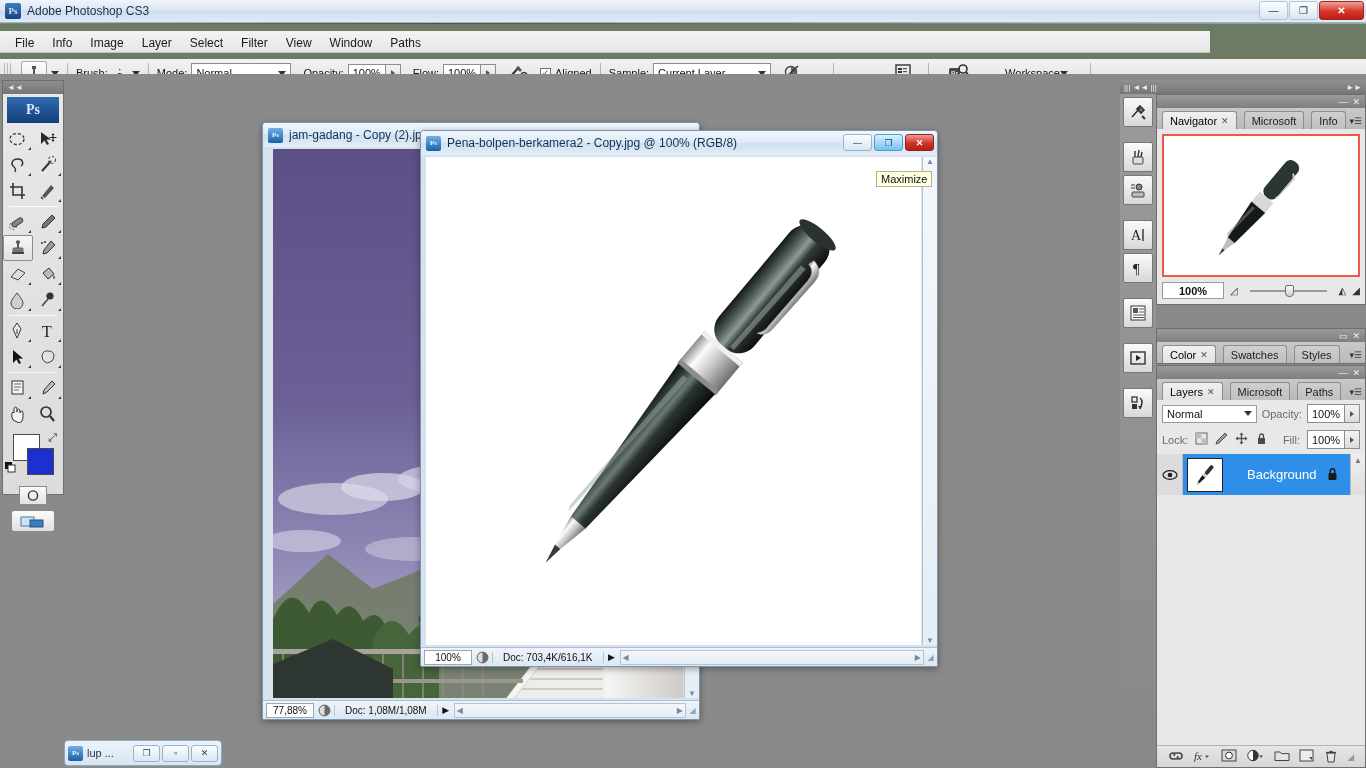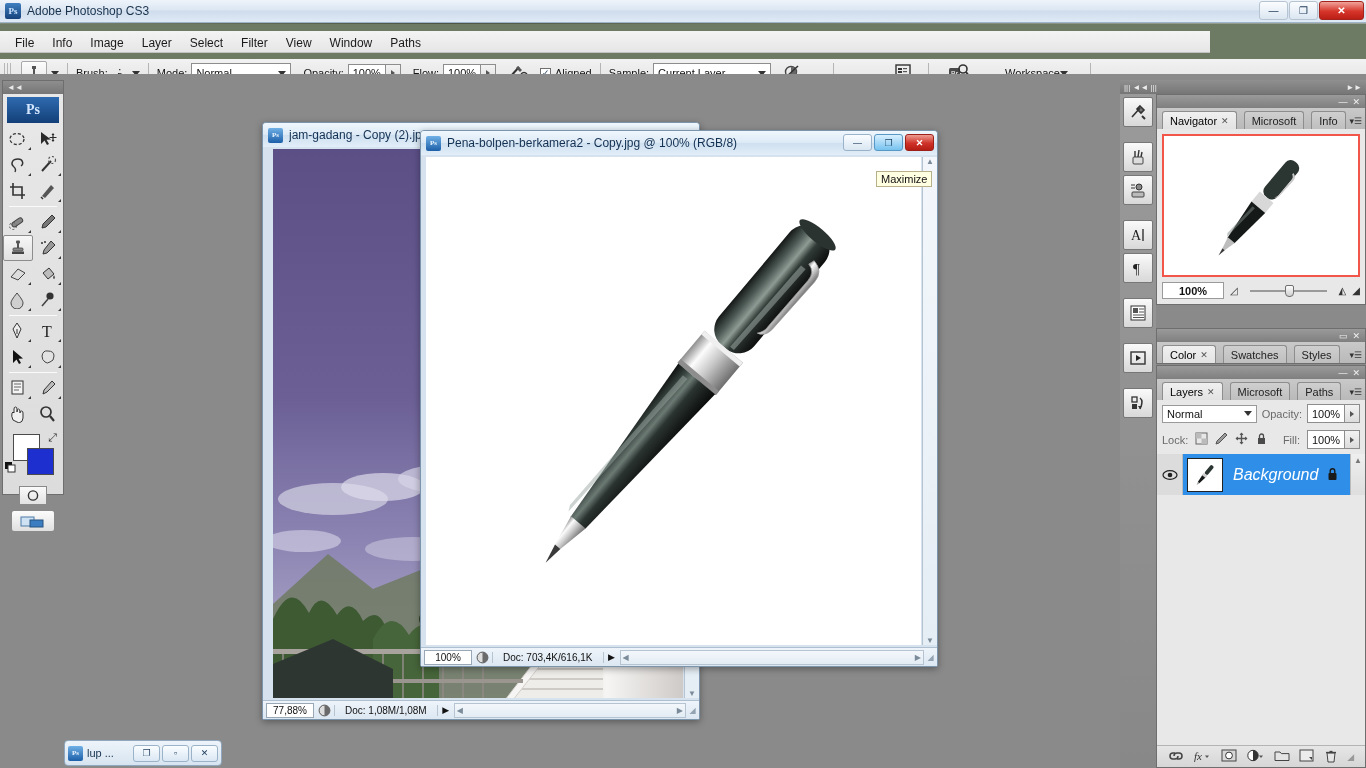--- a/index.html
+++ b/index.html
@@ -259,21 +259,21 @@
   .lbl-dim { font-size:11px;color:#6a6a6a; }
   .layers-row2 { display:flex;align-items:center;gap:7px;padding:3px 5px 5px 5px;background:#e8e8e8; }
   .layer-list { background:#e8e8e8; }
   .layer-item {
     height:41px; display:flex;align-items:center; background:#2f8fe8; color:#fff; position:relative;
   }
   .eye-cell { width:26px;display:flex;align-items:center;justify-content:center;
     background:#dcdcdc;height:100%;border-right:1px solid #bdbdbd; }
   .layer-thumb { width:36px;height:34px;background:#fff;border:1px solid #222;margin-left:4px;
     display:flex;align-items:center;justify-content:center;overflow:hidden; }
-  .layer-name { margin-left:10px;font-style:italic;font-size:16px; }
+  .layer-name { margin-left:24px;font-size:13px; }
   .layer-lock { position:absolute; right:26px; top:13px; }
   .layers-scroll { position:absolute;right:0;top:0;width:15px;height:100%;
     background:linear-gradient(180deg,#efefef,#dedede);border-left:1px solid #bbb;
     display:flex;align-items:flex-start;justify-content:center;font-size:8px;color:#777;padding-top:2px;}
   .layers-foot {
     height:22px;background:linear-gradient(180deg,#e6e6e6,#d6d6d6);border-top:1px solid #b4b4b4;
     display:flex;align-items:center;justify-content:space-around;padding:0 6px;
   }
 
   

